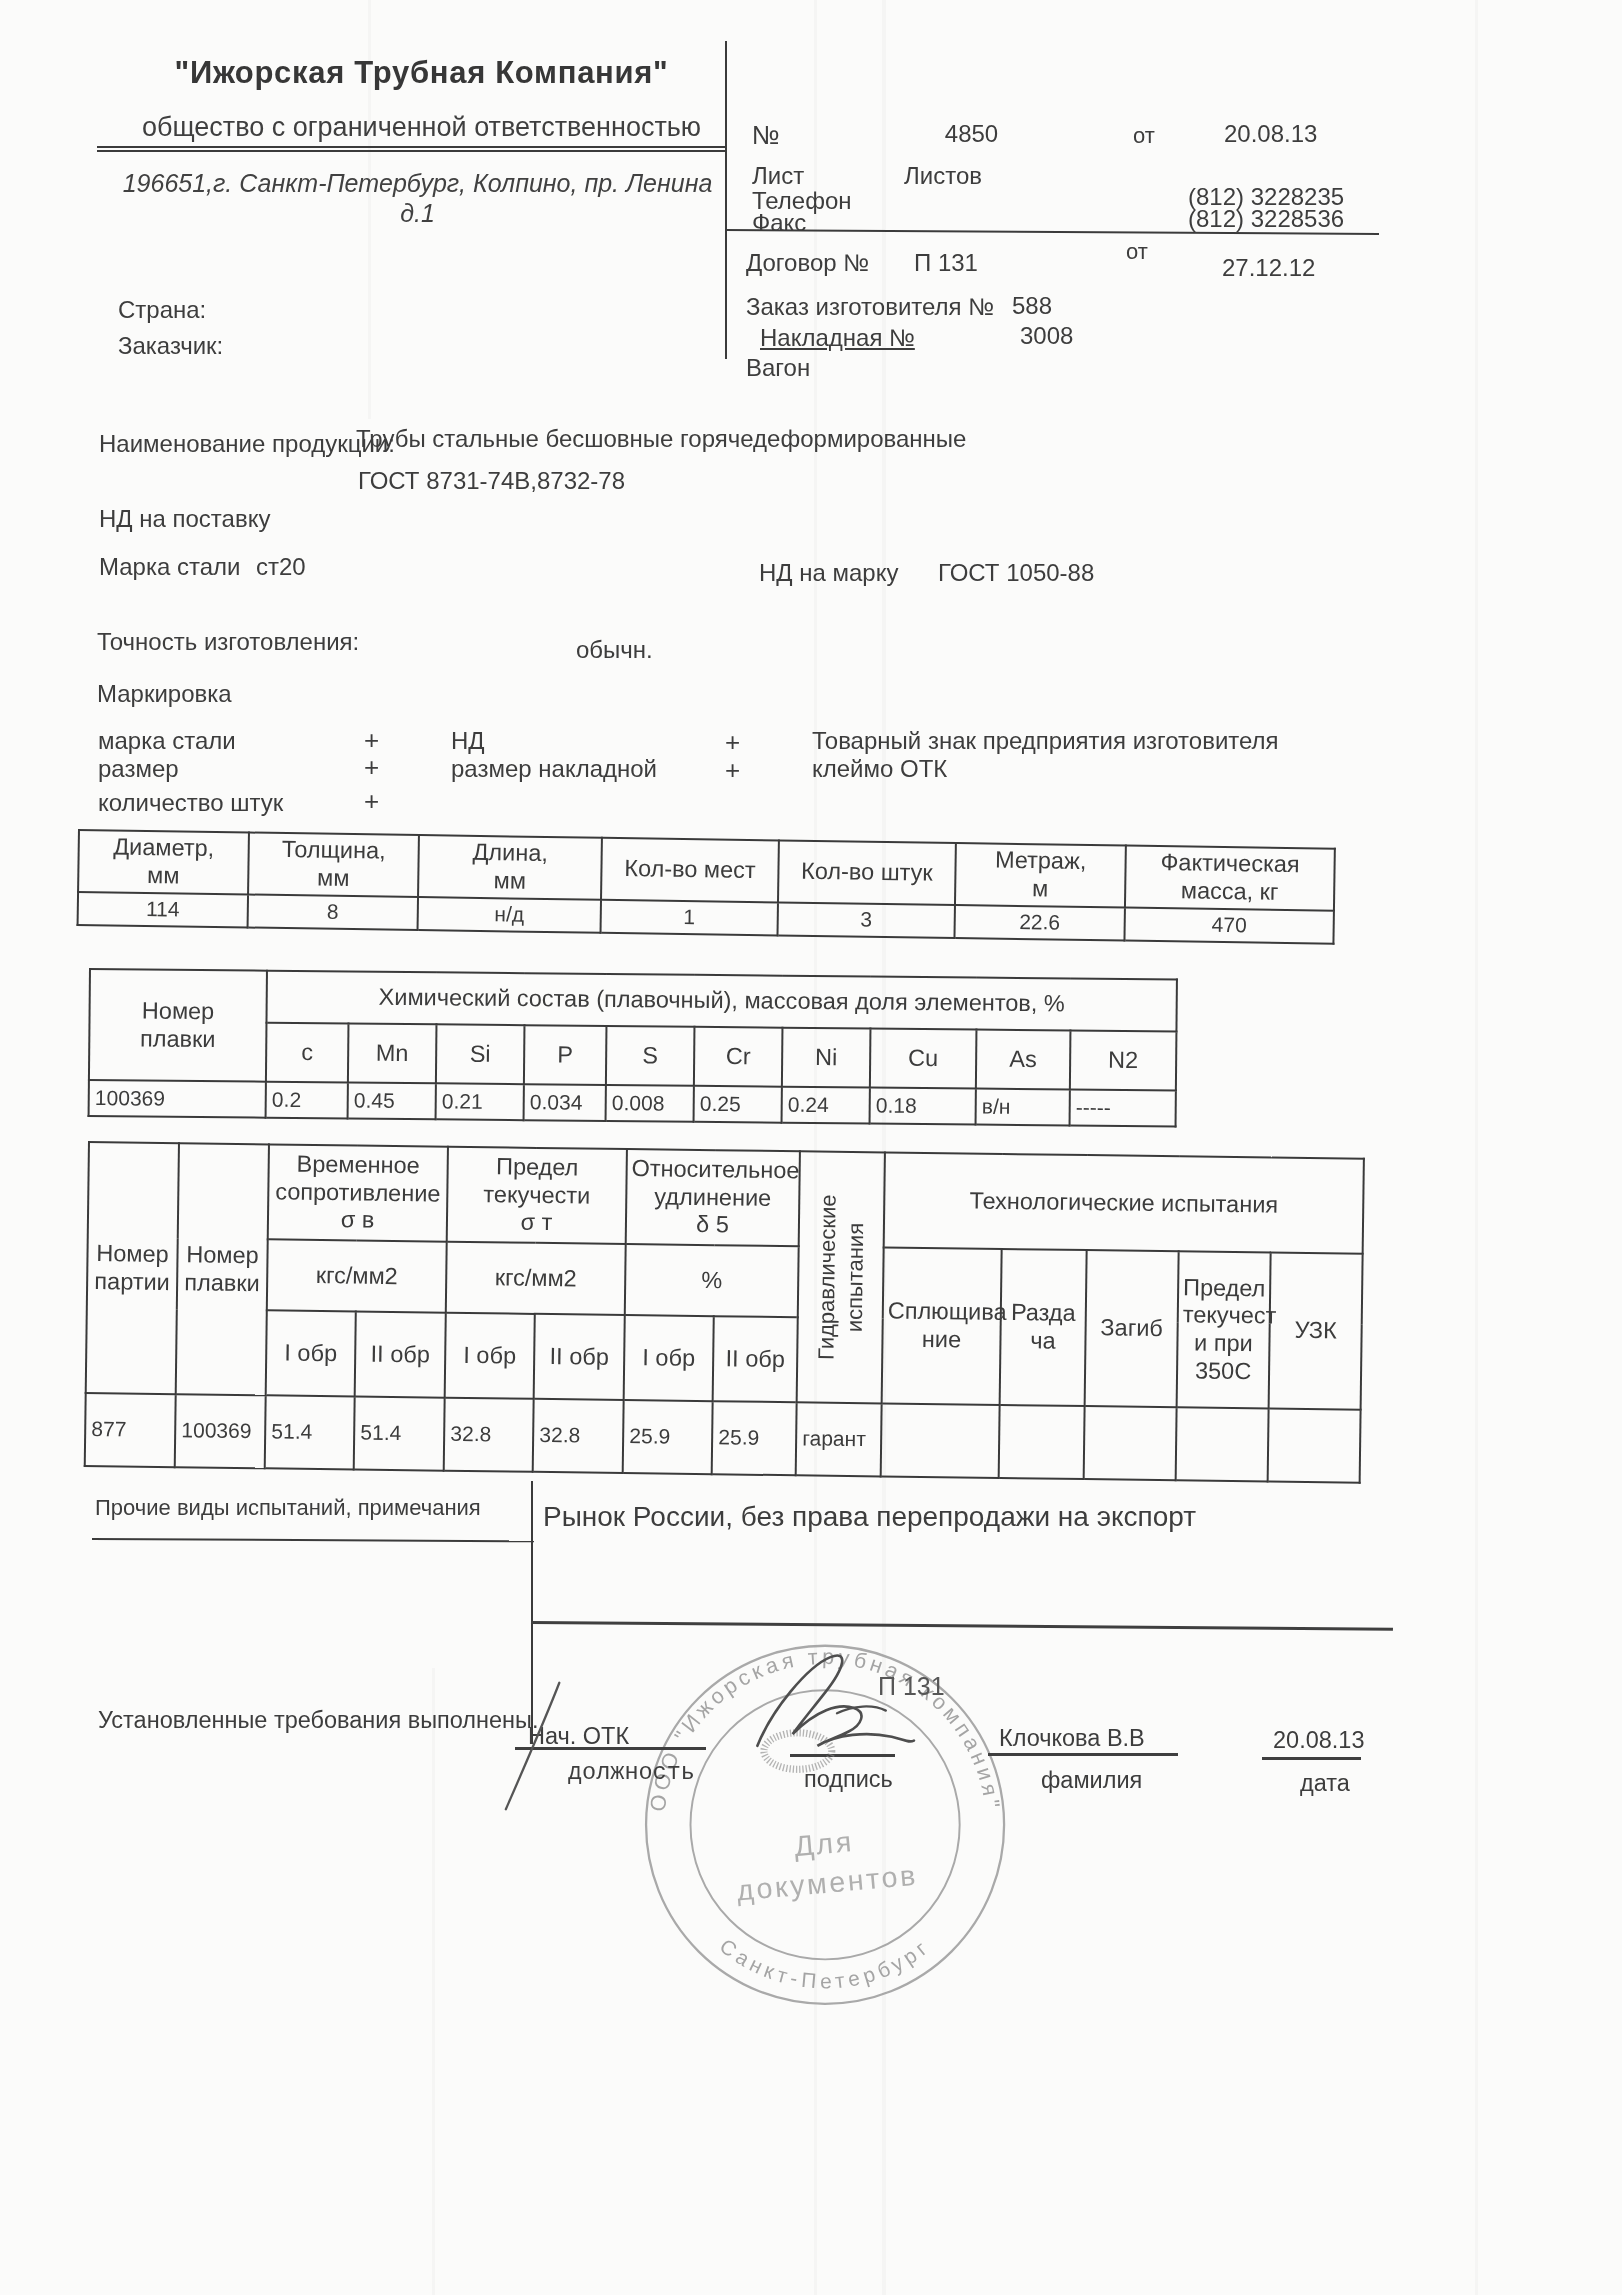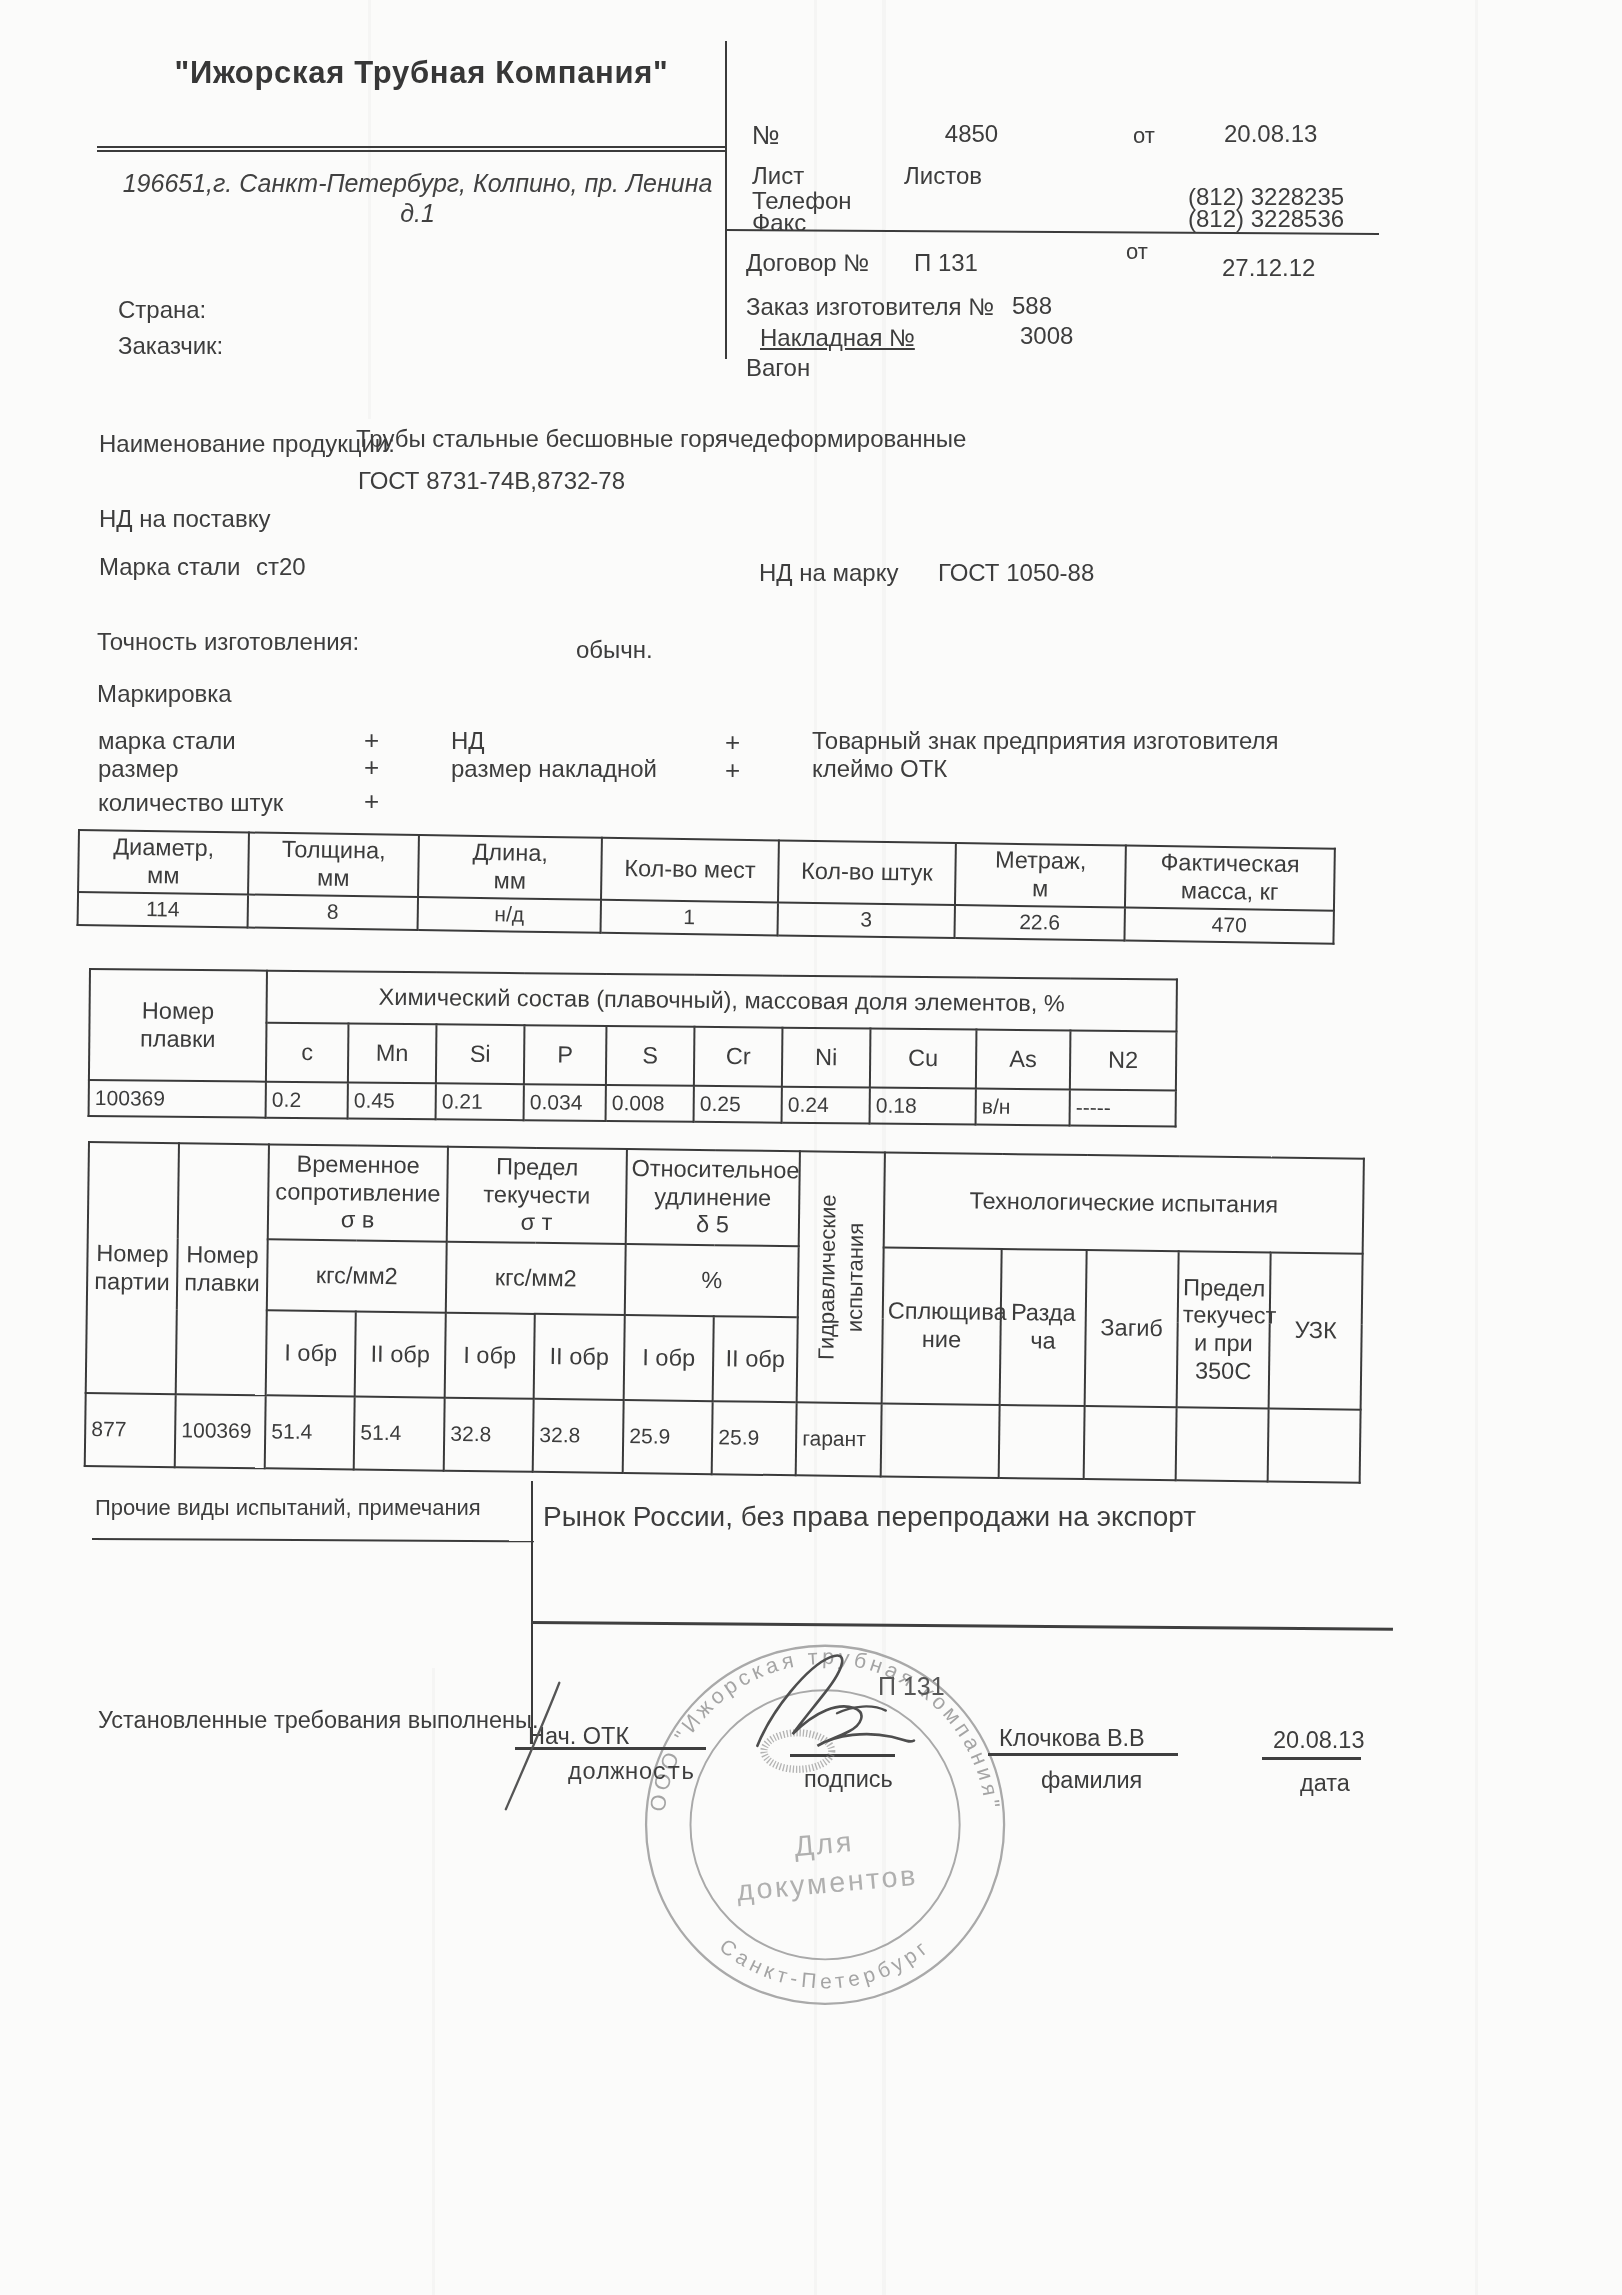--- a/index.html
+++ b/index.html
@@ -44,20 +44,21 @@
 
 <div class="page">
 
   <div class="streak" style="left:368px; top:0; width:3.3px; height:419px;"></div>
   <div class="streak" style="left:814px; top:0; width:2.6px; height:2295px;"></div>
   <div class="streak" style="left:882px; top:0; width:3.9px; height:2295px;"></div>
   <div class="streak" style="left:1475px; top:0; width:3.3px; height:2295px;"></div>
   <div class="streak" style="left:432px; top:1668px; width:2.6px; height:628px;"></div>
 
   <div class="abs company-name ctr" style="left:111px; top:55px; width:621px;">"Ижорская Трубная Компания"</div>
+  <div class="abs company-type ctr" style="left:111px; top:112px; width:621px;">общество с ограниченной ответственностью</div>
   <div class="abs dbl-rule" style="left:97px; top:146px; width:629px;"></div>
   <div class="abs address ctr" style="left:103px; top:169px; width:629px;">196651,г. Санкт-Петербург, Колпино, пр. Ленина д.1</div>
 
   <div class="abs rule" style="left:725px; top:41px; width:2px; height:318px;"></div>
 
 
   <span class="abs" style="left:752px; top:120px; font-size:26px;">№</span>
   <span class="abs ctr" style="left:916px; top:120px; width:111px;">4850</span>
   <span class="abs sm" style="left:1133px; top:123px;">от</span>
   <span class="abs" style="left:1224px; top:120px;">20.08.13</span>

